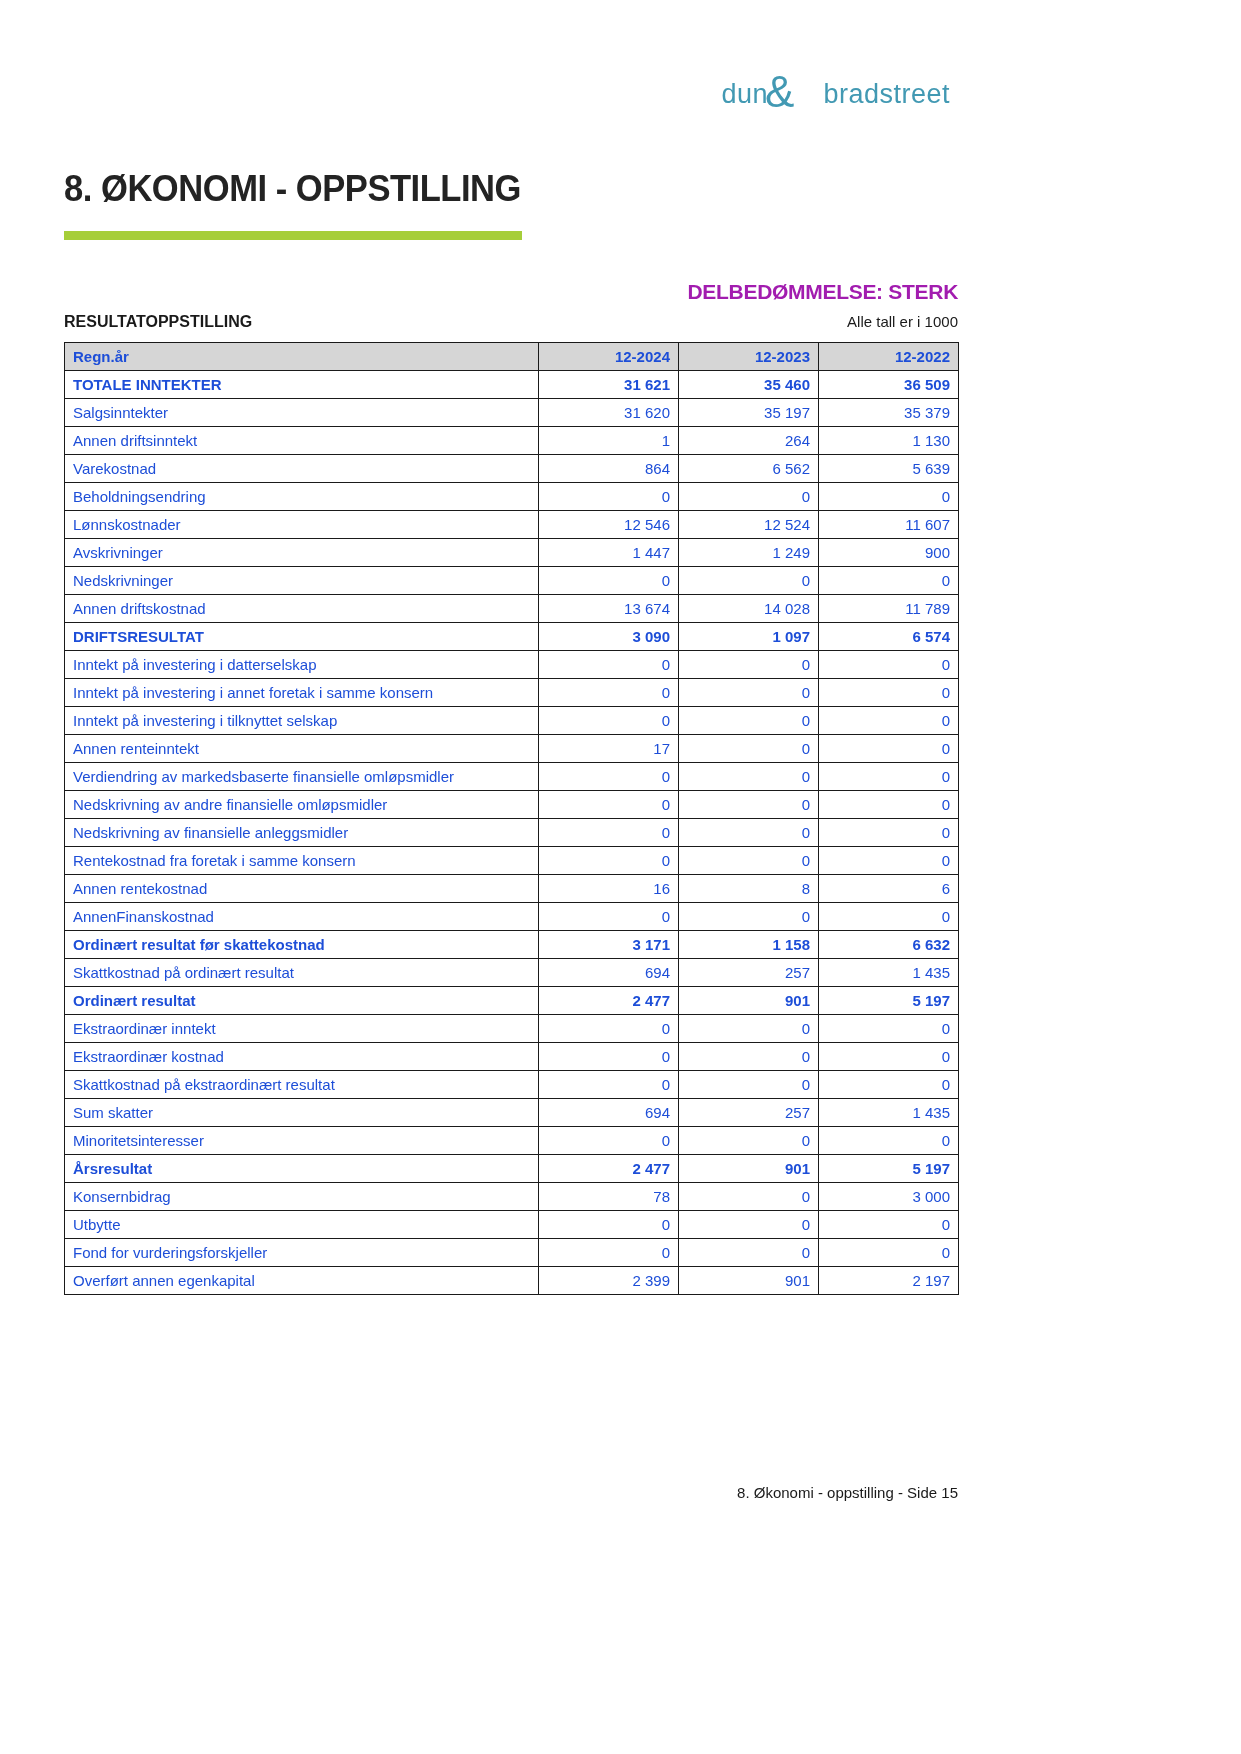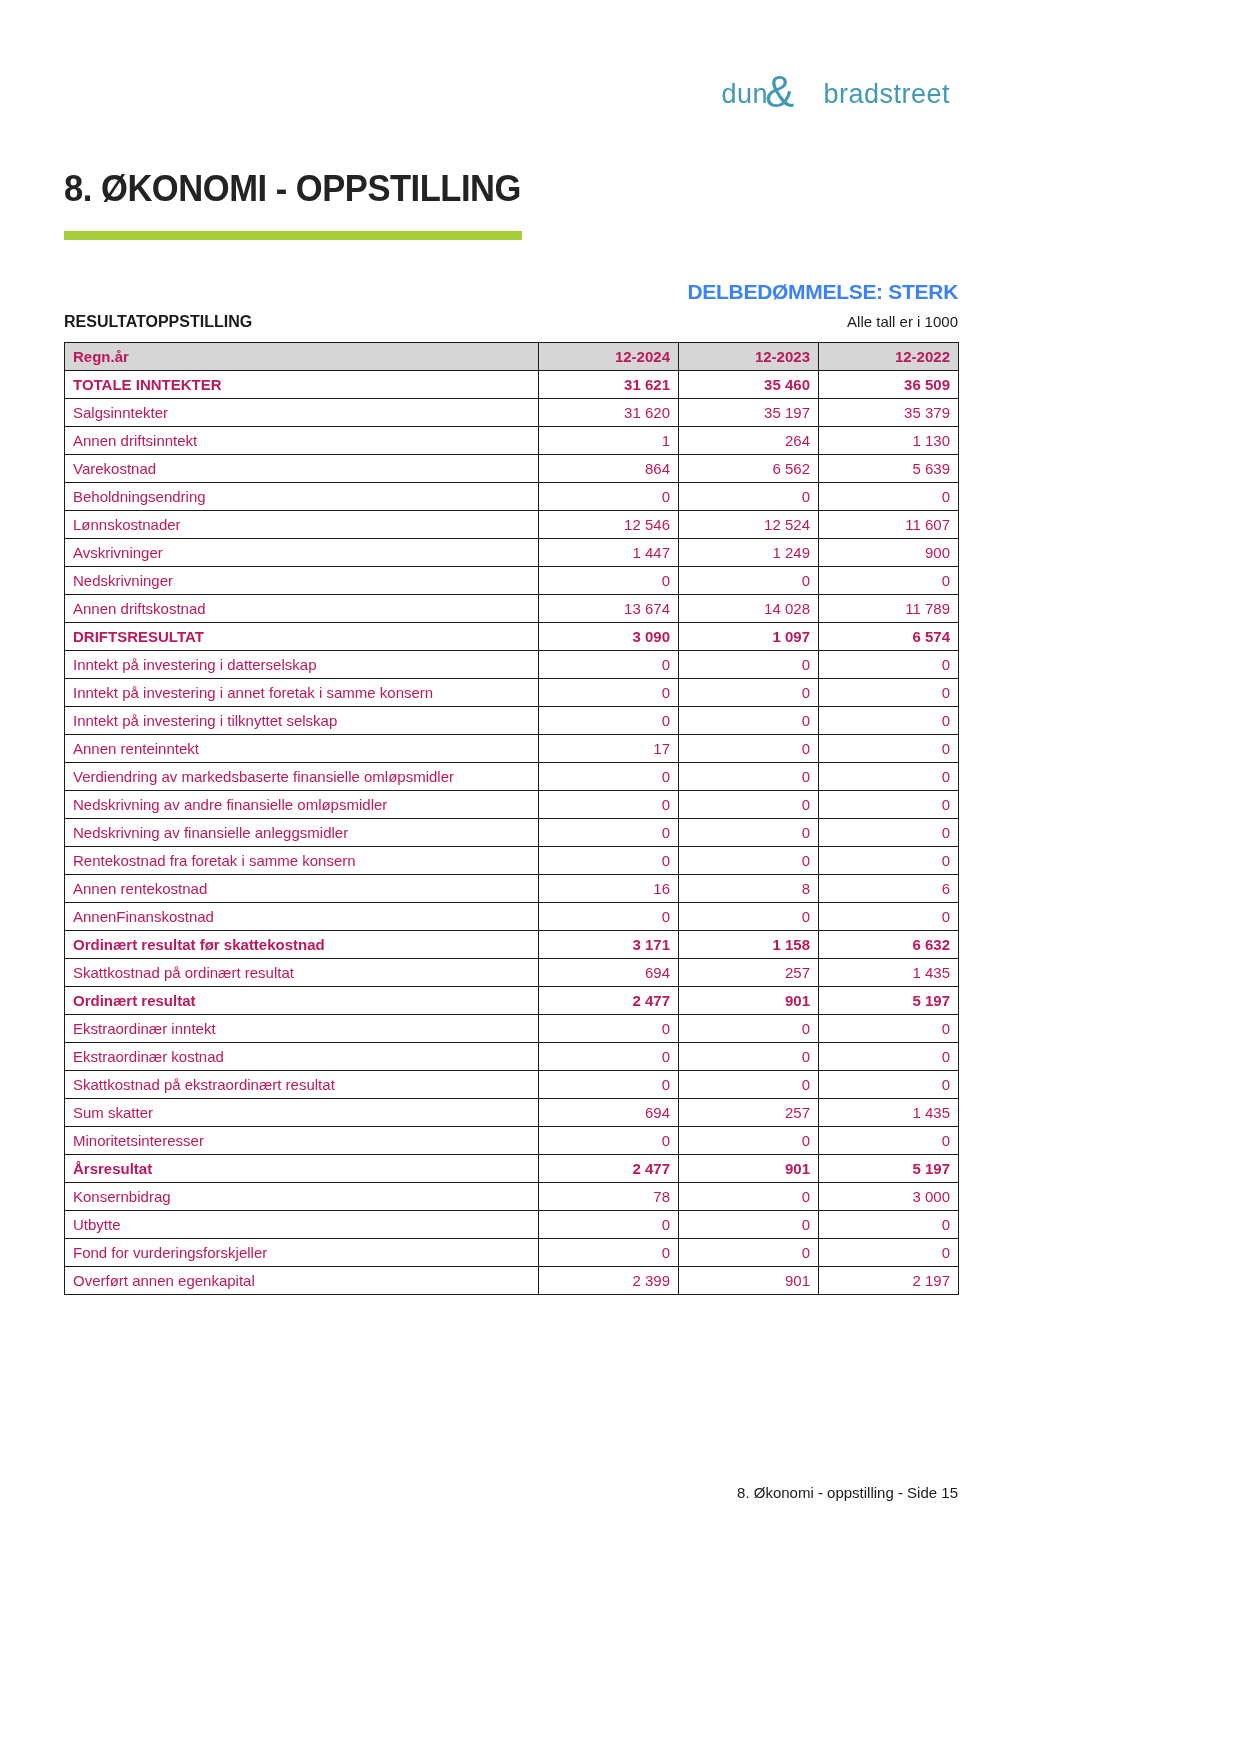--- a/index.html
+++ b/index.html
@@ -73,21 +73,21 @@
   }
 
   
   .assessment {
     position: absolute;
     top: 280px;
     right: 0;
     font-size: 21px;
     font-weight: bold;
     letter-spacing: -0.3px;
-    color: #3b82f6;
+    color: #a21caf;
   }
   .section-row {
     position: absolute;
     top: 313px;
     left: 0;
     width: 100%;
     display: flex;
     justify-content: space-between;
     align-items: baseline;
   }
@@ -104,21 +104,21 @@
 
   
   table.results {
     position: absolute;
     top: 342px;
     left: 0;
     width: 894px;
     border-collapse: collapse;
     table-layout: fixed;
     font-size: 15px;
-    color: #be185d;
+    color: #1d4ed8;
   }
   table.results col.c-label { width: 474px; }
   table.results col.c-num   { width: 140px; }
   table.results th,
   table.results td {
     border: 1px solid #1a1a1a;
     padding: 4px 8px;
     line-height: 19px;
     overflow: hidden;
     white-space: nowrap;

